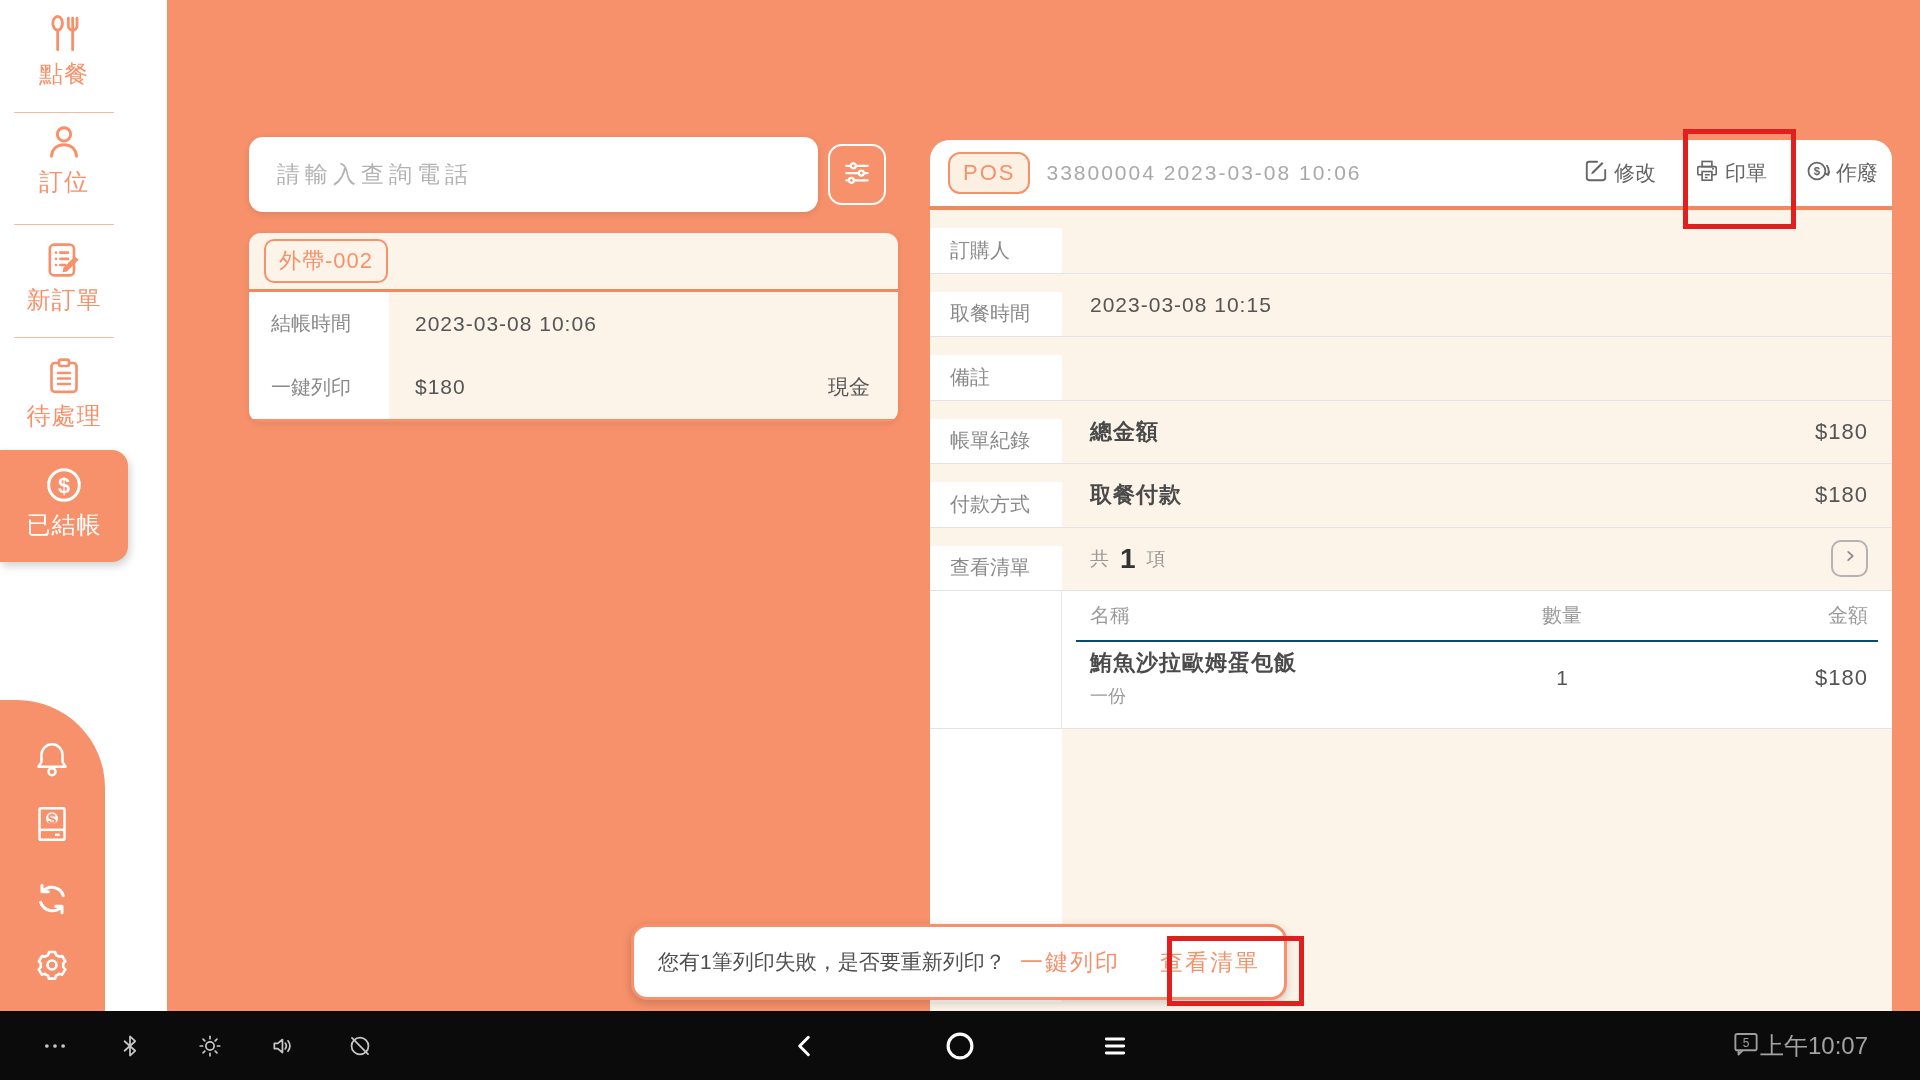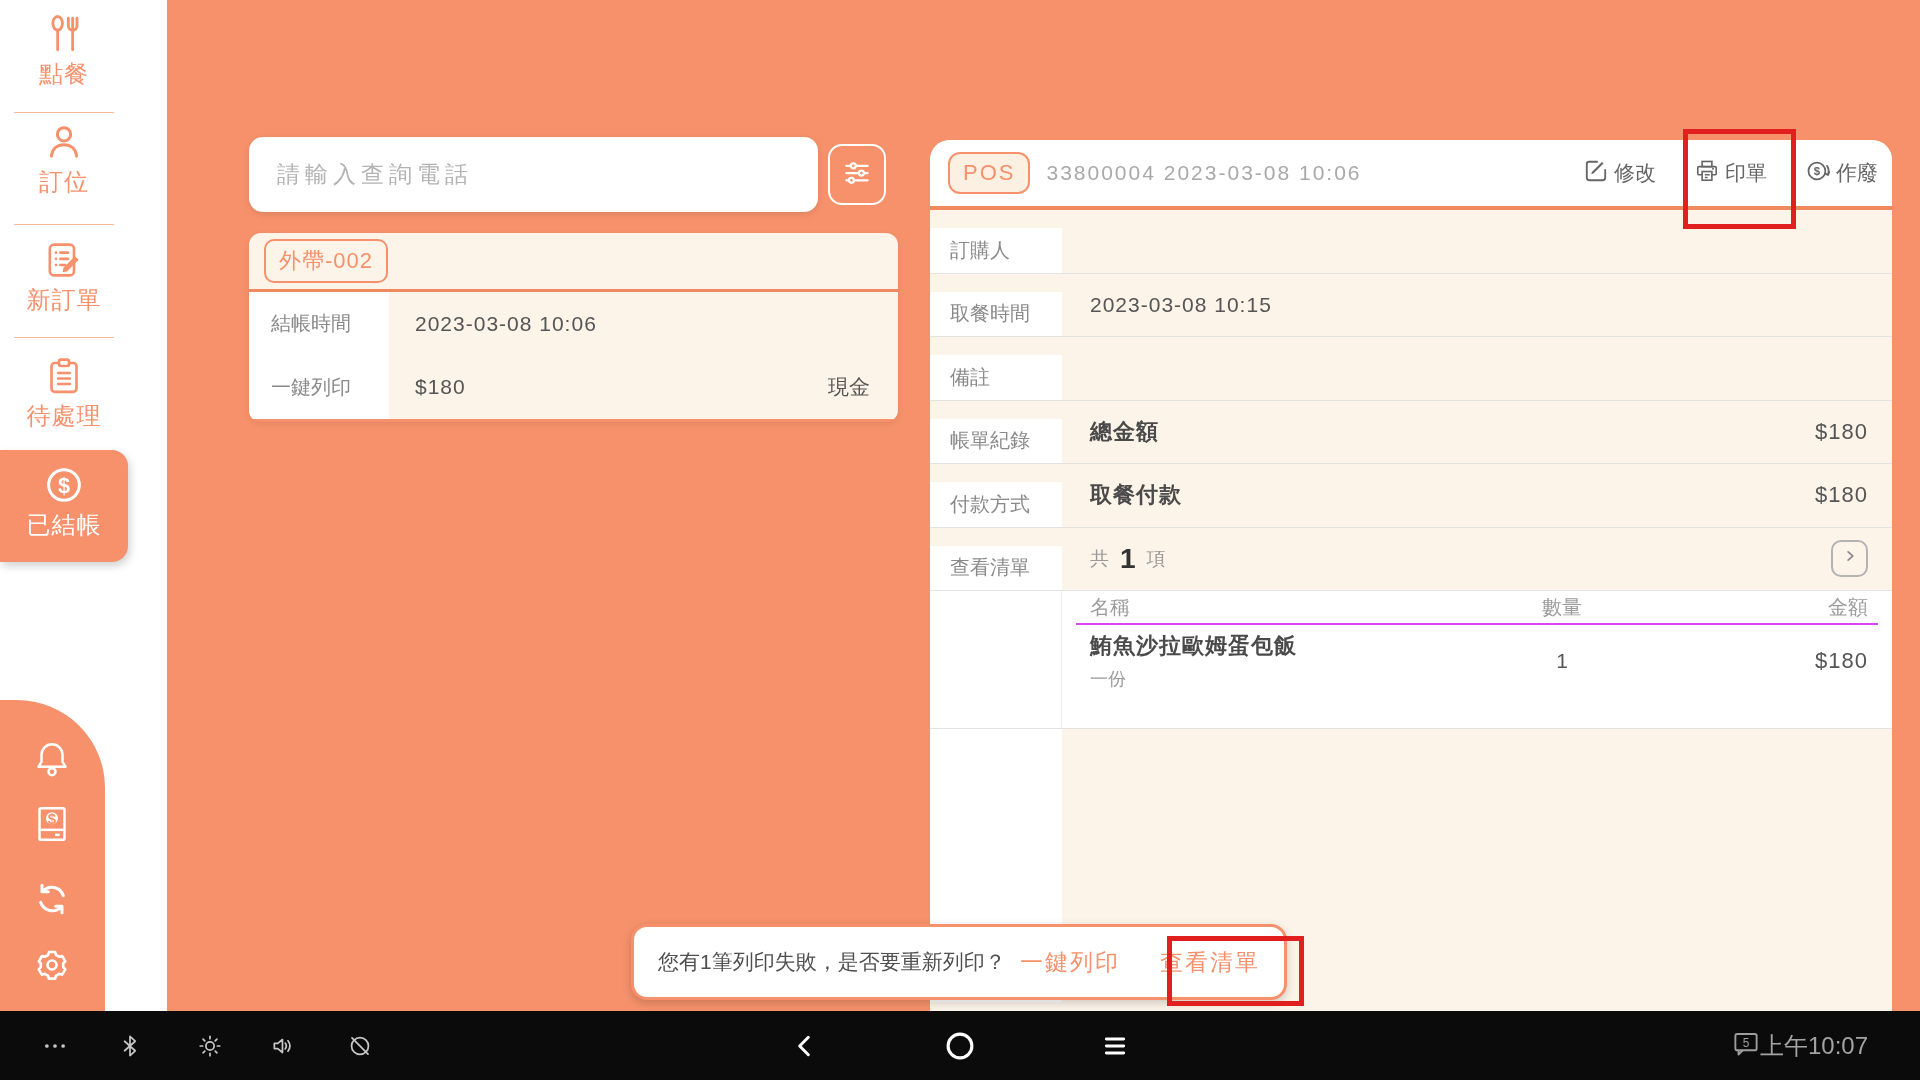--- a/index.html
+++ b/index.html
@@ -68,22 +68,22 @@
   .cnt-sm { color:#999; font-size:19px; }
   .cnt-big { color:#333; font-size:28px; font-weight:700; margin:0 10px; }
   .chev-btn { margin-left:auto; margin-right:24px; align-self:center; width:37px; height:37px; border:2px solid #B3B3B3;
               border-radius:10px; color:#8F8F8F; display:flex; align-items:center; justify-content:center; cursor:pointer;
               background:#FCF3E9; }
   .chev-btn svg { width:22px; height:22px; }
 
   .items-sec { display:flex; background:#FFFFFF; height:138px; border-bottom:1px solid #E3E3E3; }
   .items-labelcol { width:132px; flex:none; background:#FFFFFF; border-right:1px solid #EAEAEA; }
   .itable { flex:1; padding:0 14px; }
-  .ithead { display:grid; grid-template-columns:1fr 140px 246px; align-items:center; height:34px; color:#9B9B9B;
-            font-size:20px; border-bottom:2px solid #d946ef; }
+  .ithead { display:grid; grid-template-columns:1fr 140px 246px; align-items:center; height:51px; color:#9B9B9B;
+            font-size:20px; border-bottom:2px solid #0c4a6e; }
   .h-name { padding-left:14px; } .h-qty { text-align:center; } .h-amt { text-align:right; padding-right:10px; }
   .itrow { display:grid; grid-template-columns:1fr 140px 246px; align-items:center; height:72px; }
   .it-name { padding-left:14px; }
   .it-title { font-size:22px; font-weight:700; color:#4A4A4A; letter-spacing:1px; }
   .it-spec { font-size:18px; color:#9B9B9B; margin-top:6px; }
   .it-qty { text-align:center; font-size:21px; color:#555; }
   .it-amt { text-align:right; padding-right:10px; font-size:22px; color:#555; letter-spacing:1px; }
   .panel-filler { display:flex; height:273px; }
   .filler-labelcol { width:132px; background:#FFFFFF; flex:none; }
 

